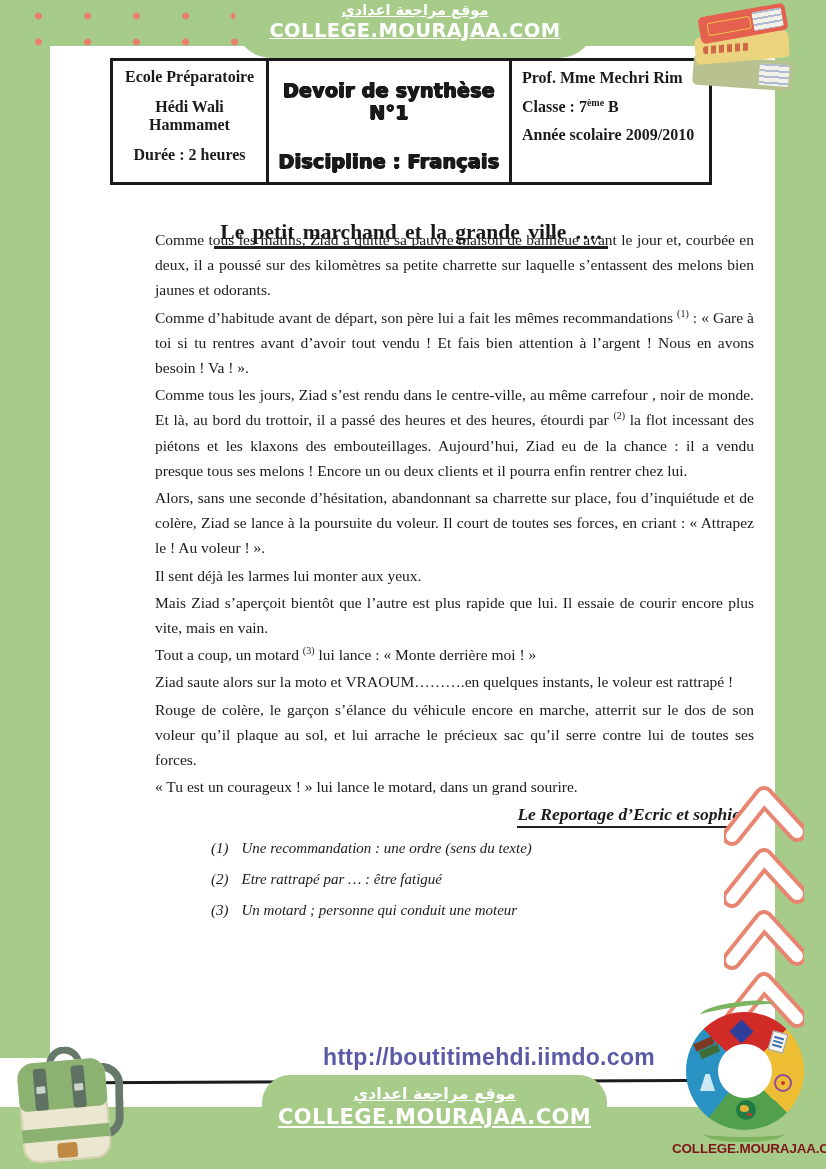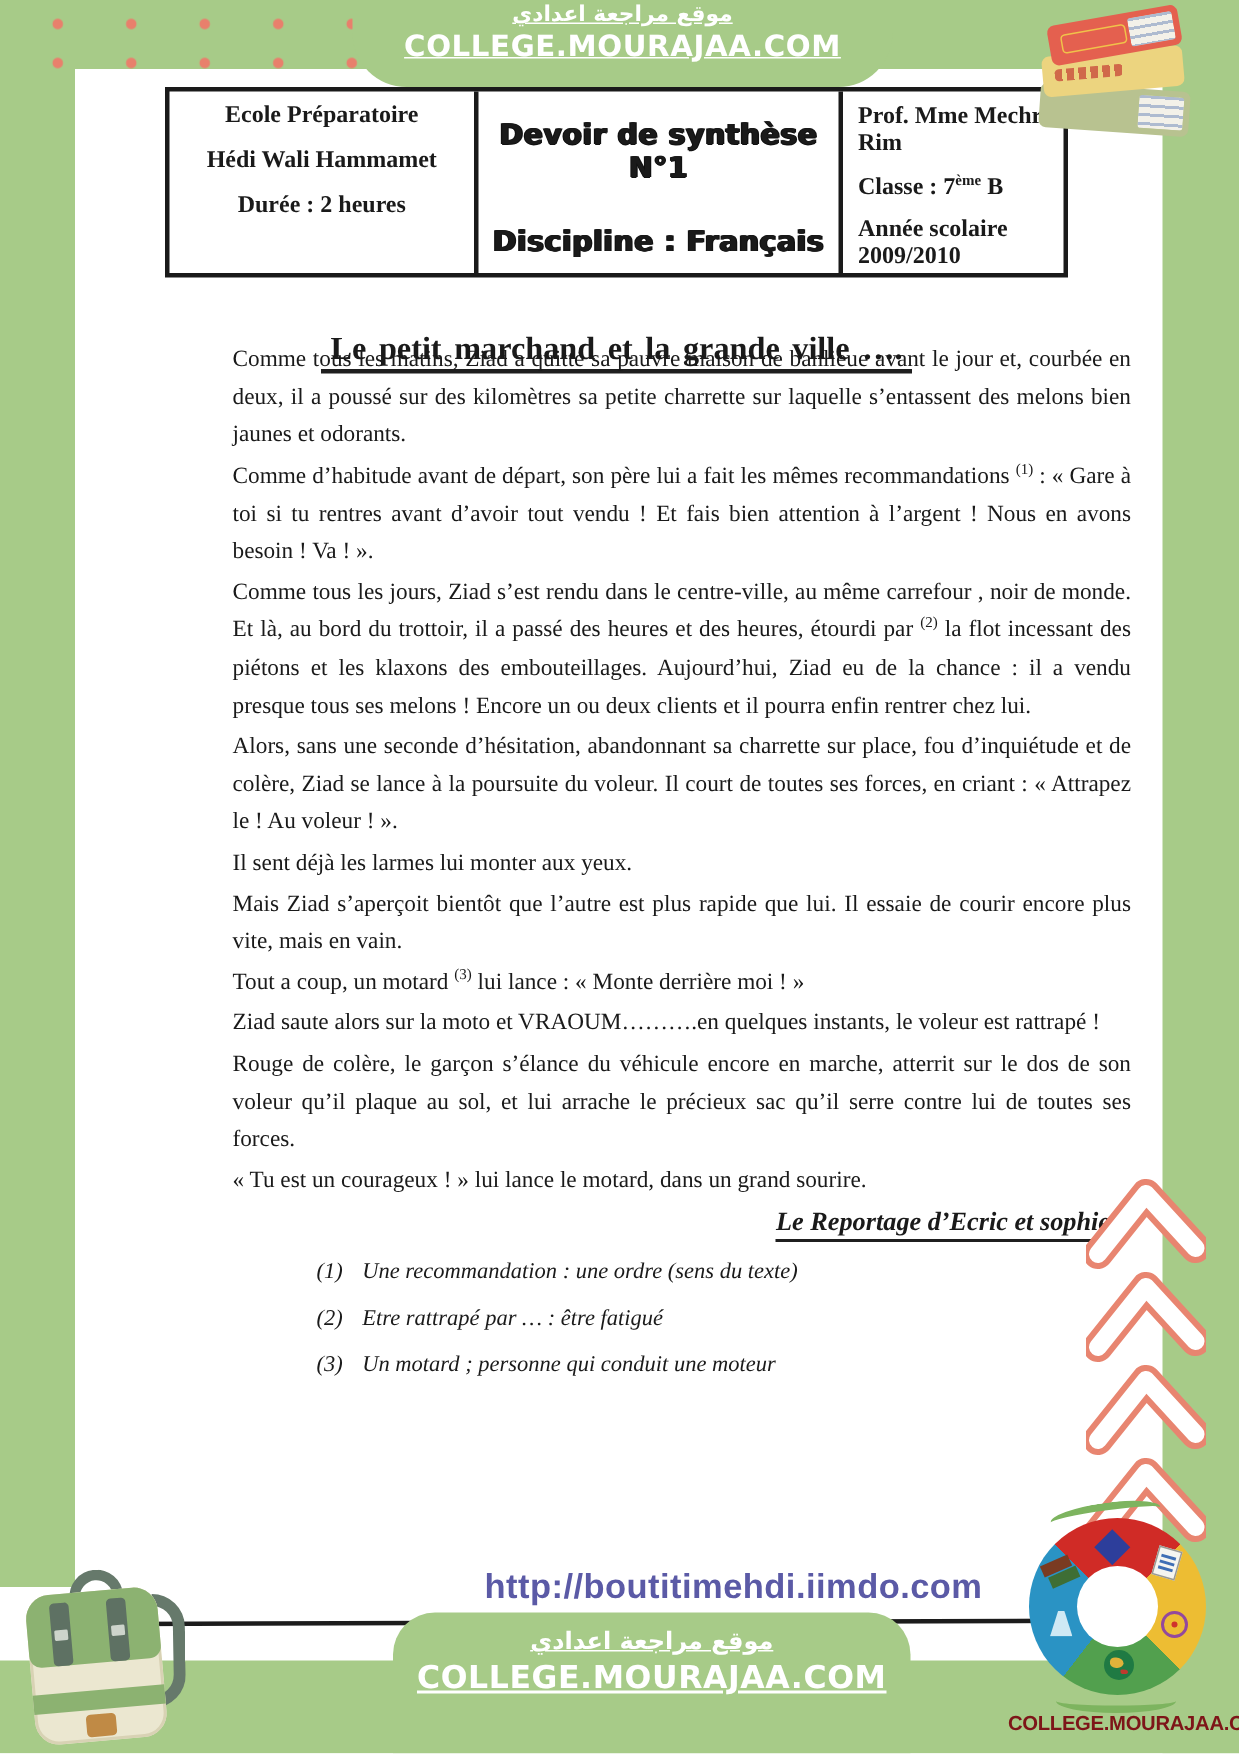--- a/index.html
+++ b/index.html
@@ -45,21 +45,21 @@
     background:#e4604f; }
   .book-script { position:absolute; left:8px; top:9px; width:46px; height:8px;
     background:repeating-linear-gradient(90deg,#d0694a 0 5px, rgba(0,0,0,0) 5px 8px); border-radius:3px; }
 
   
   .header-table {
     position:absolute; left:110px; top:58px; width:602px; height:127px;
     border:3px solid #1a1a1a; display:flex; background:#fff; z-index:2;
   }
   .ht-cell { font-weight:bold; font-size:16px; }
-  .ht-school { width:206px; border-right:3px solid #1a1a1a; text-align:center; padding-top:7px; }
+  .ht-school { width:156px; border-right:3px solid #1a1a1a; text-align:center; padding-top:7px; }
   .ht-school div { margin-bottom:12px; }
   .ht-exam { width:243px; border-right:3px solid #1a1a1a; text-align:center; padding-top:18px; }
   .ht-exam div {
     font-family:"DejaVu Sans",sans-serif; font-size:19px; font-weight:bold;
     text-shadow:0.8px 0 #111, -0.8px 0 #111, 0 0.6px #111; letter-spacing:0.3px;
   }
   .ht-exam .exam-line2 { margin-top:27px; }
   .ht-info { flex:1; padding:8px 0 0 10px; }
   .ht-info div { margin-bottom:10px; }
   sup.classe-sup { font-size:10px; font-weight:bold; }

